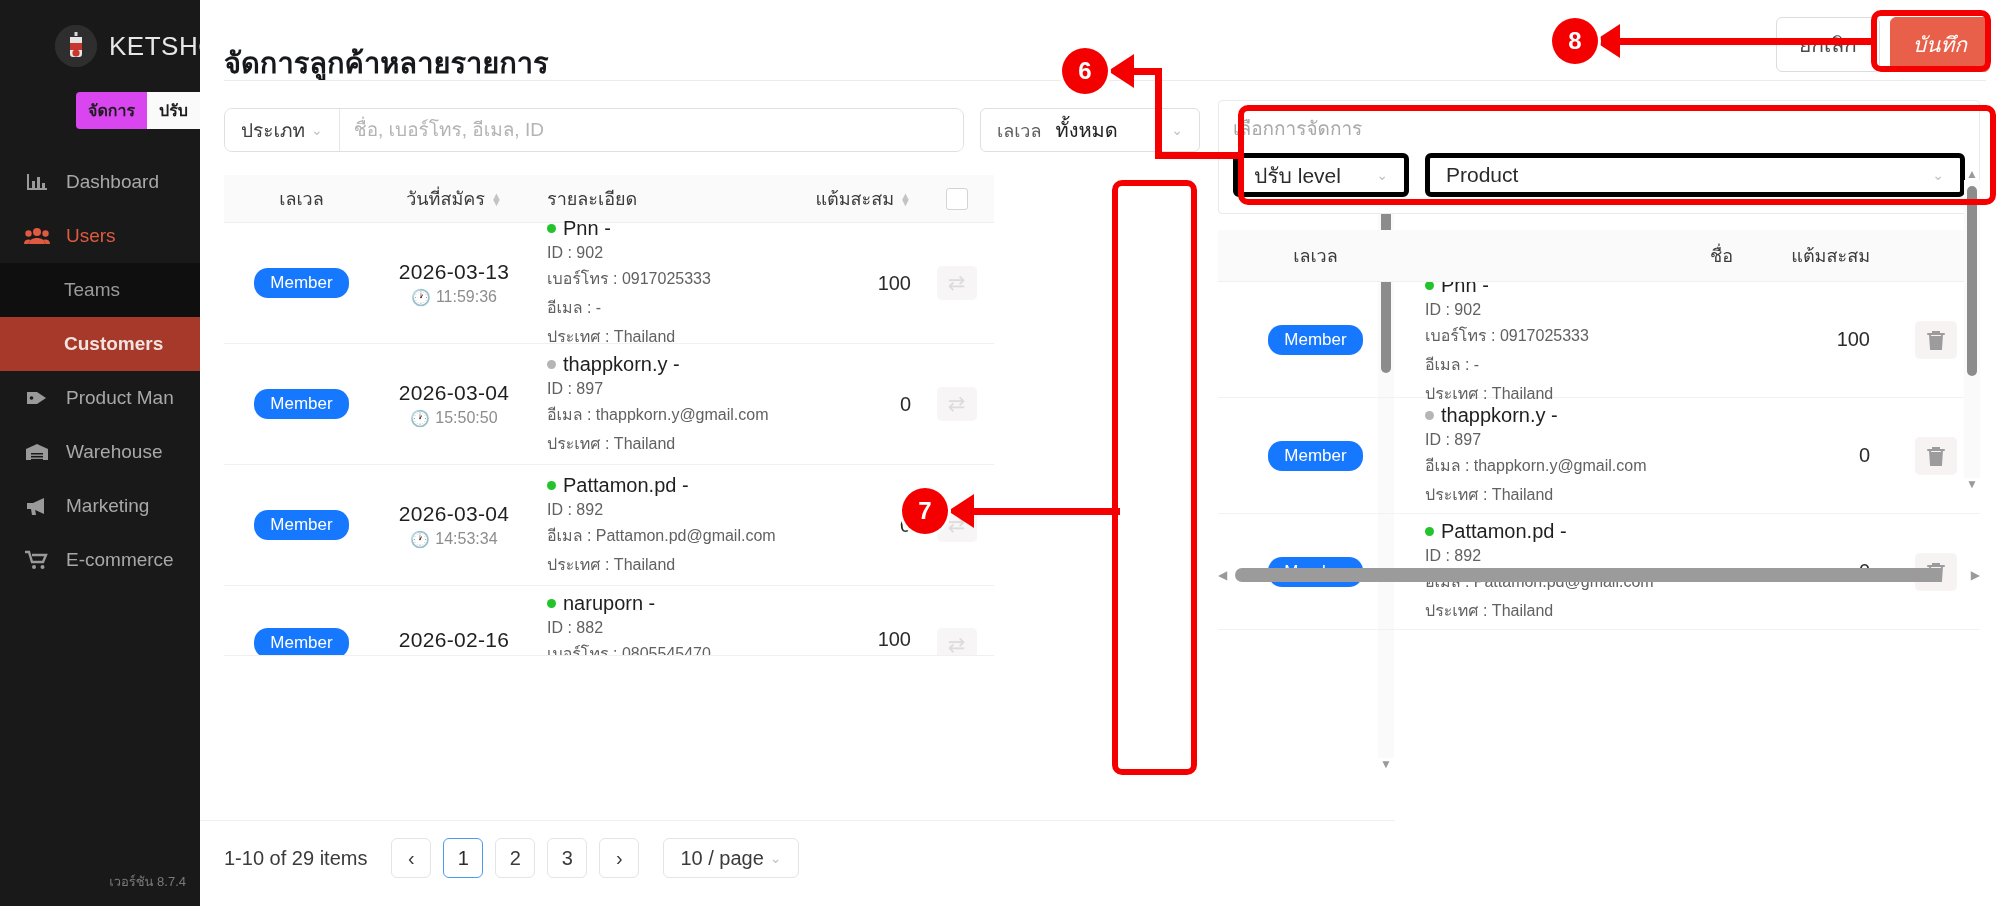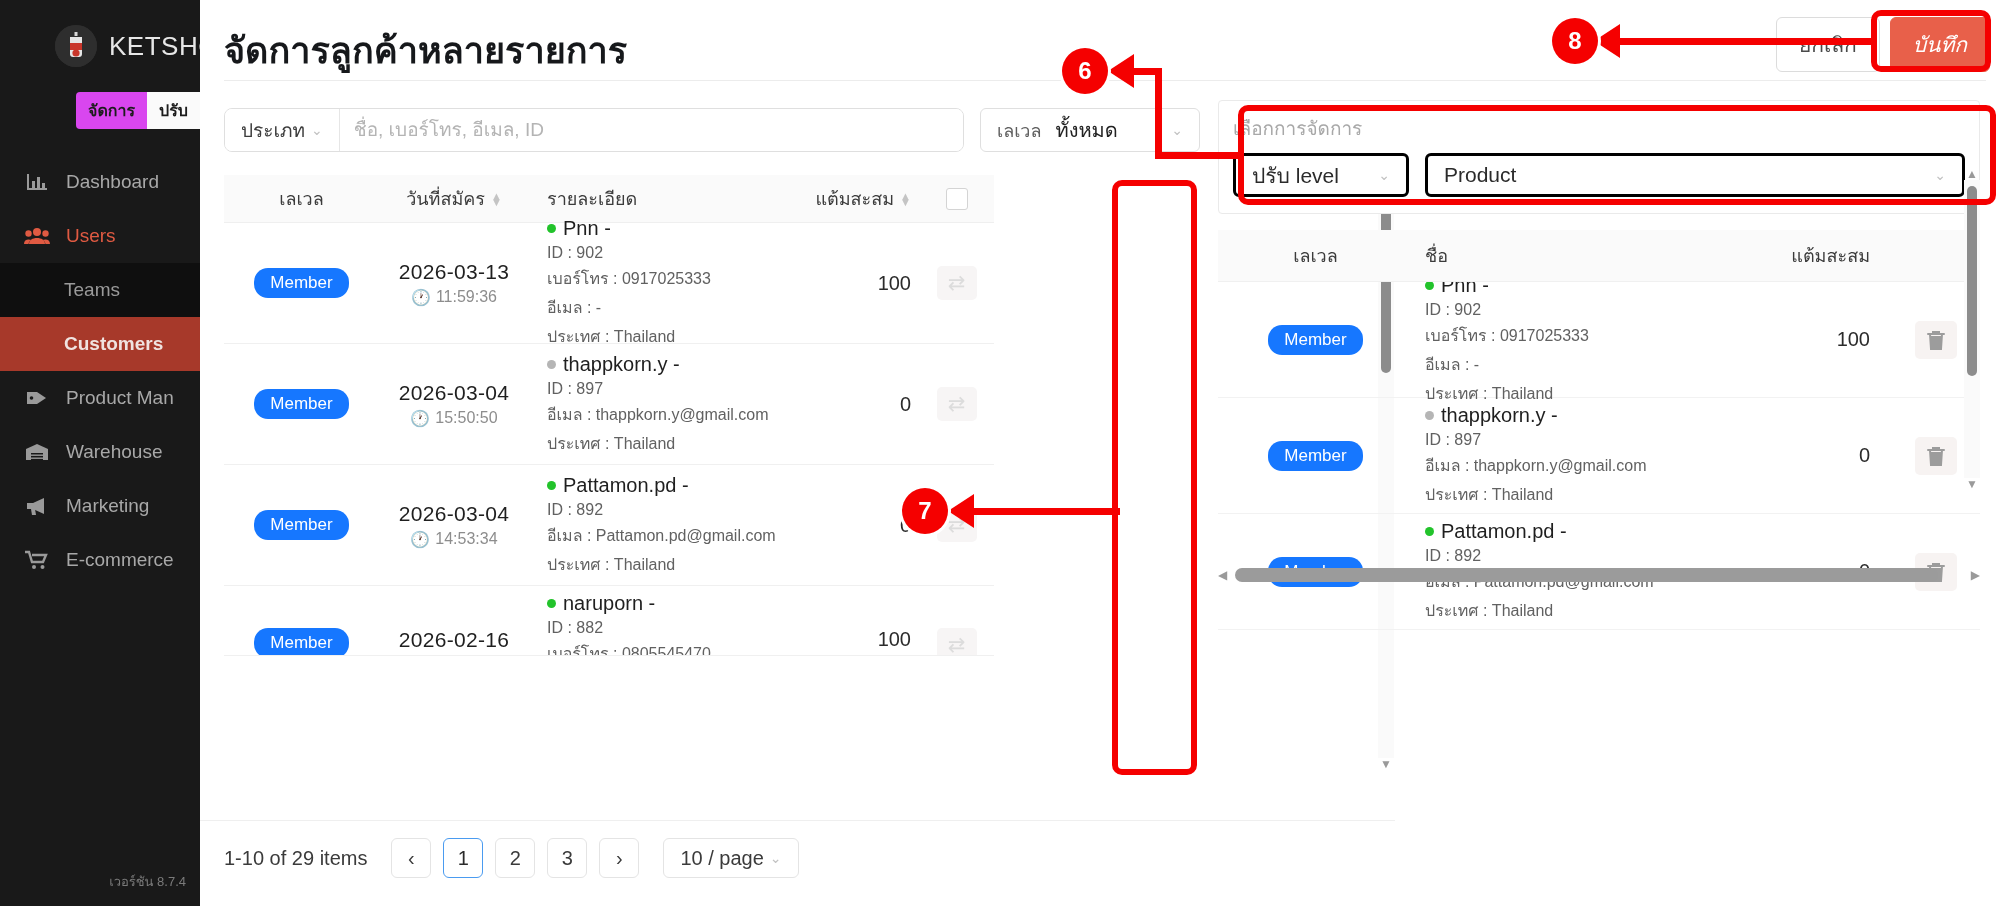--- a/index.html
+++ b/index.html
@@ -65,22 +65,22 @@
     position: absolute; bottom: 14px; right: 14px;
     font-size: 13px; color: #7a7a7a; white-space: nowrap;
   }
 
   
   .main {
     position: absolute; left: 200px; top: 0;
     width: 1800px; height: 906px; background: #fff;
   }
   .page-title {
-    position: absolute; left: 24px; top: 22px;
-    font-size: 36px; font-weight: bold; color: #16181b;
+    position: absolute; left: 24px; top: 40px;
+    font-size: 29px; font-weight: bold; color: #16181b;
     white-space: nowrap;
   }
   .topbar-actions {
     position: absolute; right: 10px; top: 17px;
     display: flex; gap: 10px; align-items: center;
   }
   .btn {
     font-size: 21px; border-radius: 6px; padding: 10px 22px;
     white-space: nowrap; cursor: pointer; border: 1px solid #dcdcdc;
     background: #fff; color: #4a4a4a;
@@ -211,32 +211,32 @@
 
   
   .rpanel { position: absolute; left: 1018px; top: 100px; width: 762px; }
   .manage-box {
     position: relative; border: 1px solid #eaeaea; border-radius: 4px;
     padding: 12px 14px 16px 14px; background: #fff;
   }
   .manage-label { font-size: 19px; color: #a8a8a8; margin-bottom: 10px; }
   .manage-selects { display: flex; gap: 16px; }
   .msel {
-    height: 44px; border: 3px solid #000000; border-radius: 6px; background: #fff;
+    height: 44px; border: 5px solid #000000; border-radius: 6px; background: #fff;
     display: flex; align-items: center; padding: 0 16px; cursor: pointer;
   }
   .msel .v { font-size: 21px; color: #2b2b2b; flex: 1; white-space: nowrap; }
   .msel-a { width: 176px; }
   .msel-b { flex: 1; }
 
   .rthead {
     display: flex; align-items: center; height: 52px;
     background: #fafafa; border-bottom: 1px solid #f0f0f0; margin-top: 16px;
   }
-  .rth { font-size: 18px; color: #3b3b3b; white-space: nowrap; }
+  .rth { font-size: 18px; color: #3b3b3b; white-space: nowrap; text-align: right; }
   .rth.c-level { width: 195px; text-align: center; }
   .rth.c-name  { width: 320px; padding-left: 12px; }
   .rth.c-pts   { flex: 1; text-align: right; padding-right: 110px; }
   .rbody { position: relative; height: 350px; overflow: hidden; }
   .rrow {
     display: flex; align-items: center; height: 116px;
     border-bottom: 1px solid #f2f2f2;
   }
   .rcell.c-level { width: 195px; display:flex; justify-content:center; }
   .rcell.c-name  { width: 320px; padding-left: 12px; }

